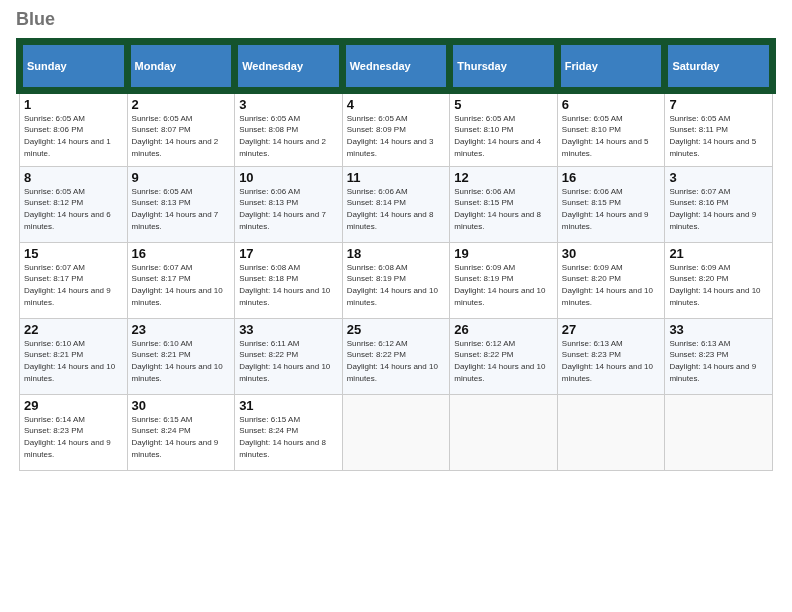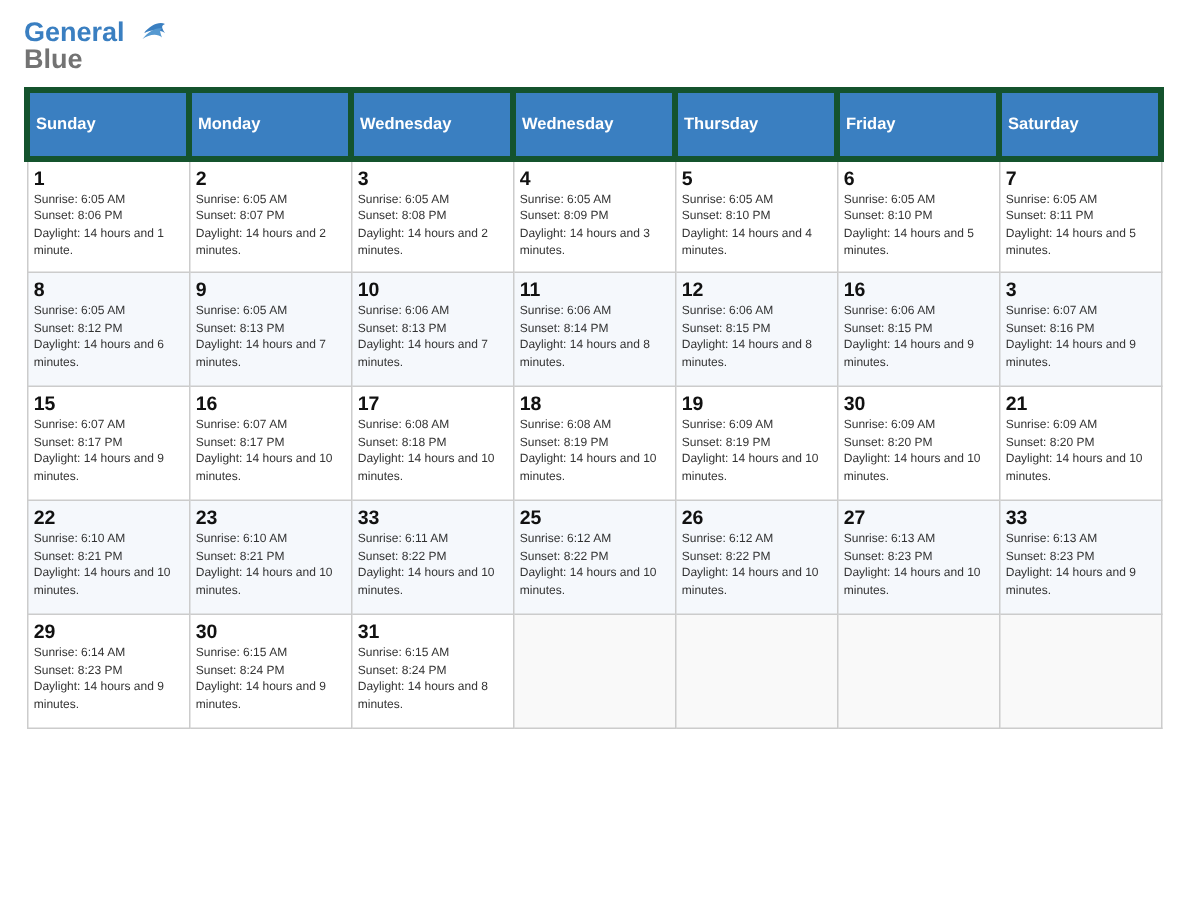--- a/index.html
+++ b/index.html
@@ -50,21 +50,21 @@
       border-collapse: collapse;
       table-layout: fixed;
     }
     thead tr th {
       background: #3a7fc1;
       color: #fff;
       font-size: 11px;
       font-weight: bold;
       padding: 15px 4px;
       text-align: left;
-      border: 4px solid #14532d;
+      border: 7px solid #14532d;
     }
     tbody tr td {
       border: 1px solid #ccc;
       vertical-align: top;
       padding: 3px 4px;
       font-size: 8.5px;
       color: #222;
       height: 76px;
       background: #fff;
     }
@@ -86,29 +86,20 @@
     .empty-cell {
       background: #f9f9f9 !important;
     }
   </style>
 </head>
 <body>
 
 <div class="page">
   <div class="header">
     <div class="logo">
-      <div class="logo-row">
-        <div style="font-size:18px; font-weight:bold; color:#1a1a1a; line-height:1.1;">
-          <span style="color:#3a7fc1;">General</span>
-          <svg width="24" height="16" viewBox="0 0 24 16" style="vertical-align:middle; margin-left:2px;">
-            <path d="M20 2 C16 0, 10 3, 6 8 C10 6, 16 5, 20 8 C18 5, 17 3, 20 2Z" fill="#3a7fc1"></path>
-            <path d="M18 5 C14 4, 9 7, 5 12 C9 9, 15 8, 18 11 C17 8, 16 6, 18 5Z" fill="#5599d1"></path>
-          </svg>
-        </div>
-      </div>
       <div style="font-size:18px; font-weight:bold; color:#737373; line-height:1.1; margin-top:-2px;">
         <span>Blue</span>
       </div>
     </div>
     <div class="title-area">
       <div class="month-title"></div>
       <div class="subtitle"></div>
     </div>
   </div>
 

